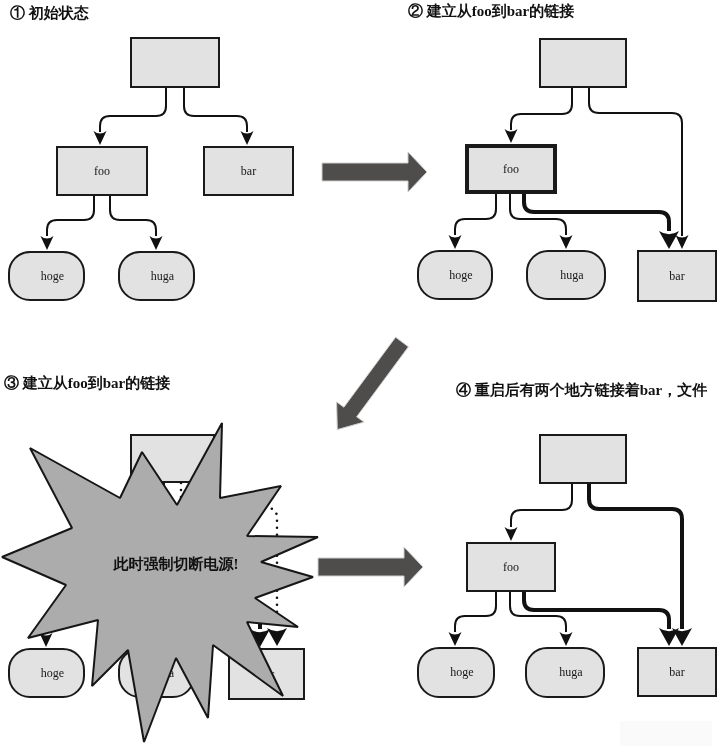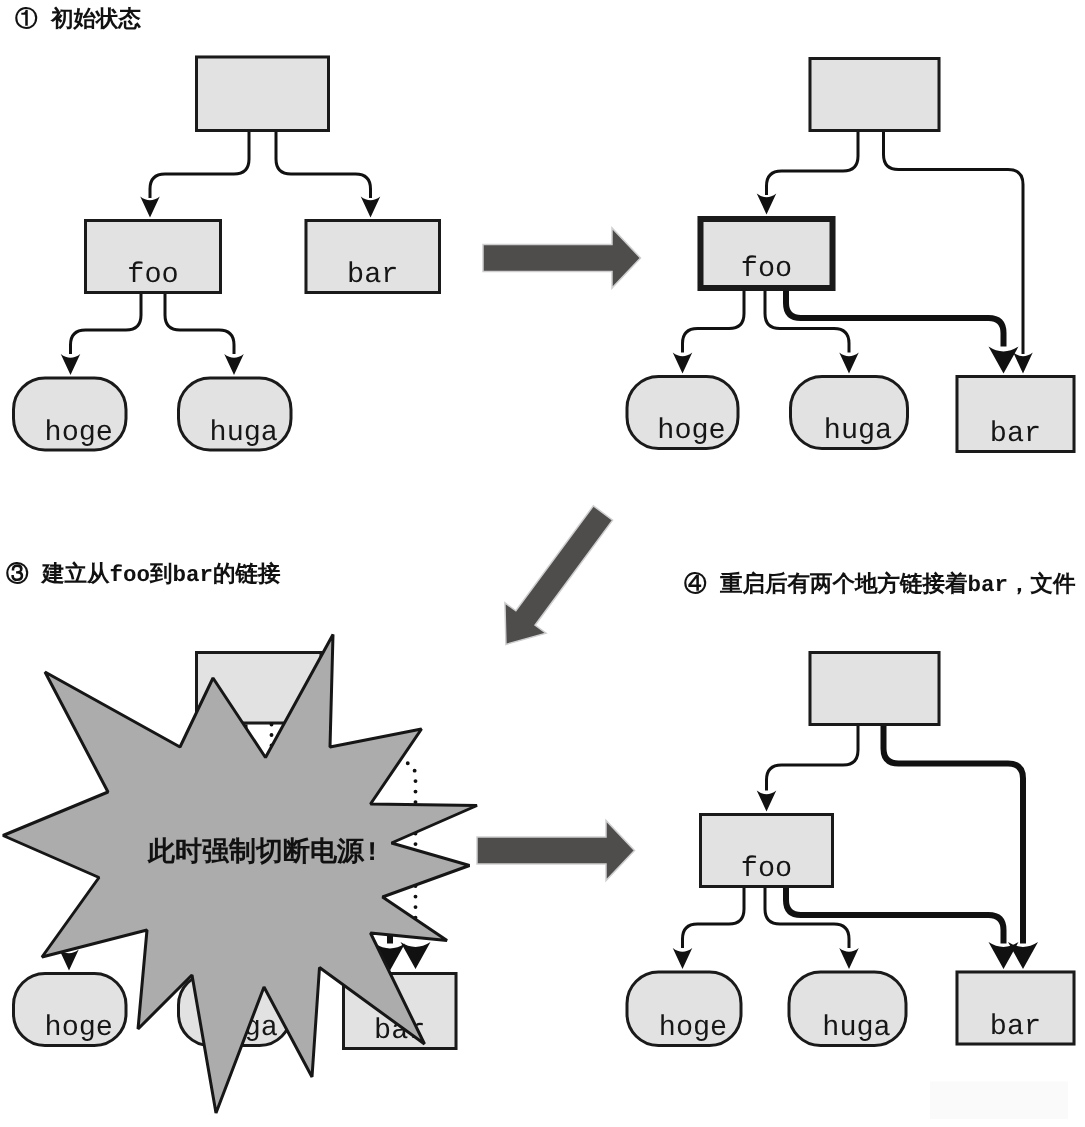--- a/index.html
+++ b/index.html
@@ -3,56 +3,57 @@
 <meta charset="utf-8">
 <style>
   :root{
     --background:#ffffff; --node-fill:#e2e2e2; --node-border:#1a1a1a;
     --burst-fill:#acacac; --big-arrow:#4f4c4c; --arrow:#111111;
   }
   html,body{margin:0;padding:0;background:var(--background);}
   .canvas{
     position:relative;width:723px;height:751px;overflow:hidden;
     background:var(--background);
-    font-family:Liberation Mono, monospace;color:#111;
+    font-family:Liberation Serif, serif;color:#111;
   }
   .title{position:absolute;font-size:15px;font-weight:700;line-height:21px;color:#111;z-index:5;white-space:nowrap;}
   .title.wrap{white-space:normal;}
   .title .indent{padding-left:23px;}
   .node{
     position:absolute;box-sizing:border-box;z-index:1;
     background:var(--node-fill);border:2px solid var(--node-border);
-    display:flex;align-items:flex-end;justify-content:center;
-    font-size:19px;color:#161616;
+    display:flex;align-items:center;justify-content:center;
+    font-size:12px;color:#161616;
   }
   .node.round{border-radius:22px;padding-left:12px;}
   .node.thick{border-width:4px;}
   svg.layer{position:absolute;left:0;top:0;pointer-events:none;}
   svg.arrows{z-index:2;}
   svg.burst{z-index:3;}
   .shaft{fill:none;stroke:var(--arrow);stroke-width:2;}
   .shaft.thick{stroke-width:4;}
   .shaft.dotted{stroke-width:2.6;stroke-dasharray:0 7;stroke-linecap:round;}
   .head{fill:var(--arrow);stroke:none;}
   .bigarrow{fill:var(--big-arrow);stroke:#cfcfcf;stroke-width:1;}
   .burst-poly{fill:var(--burst-fill);stroke:#161616;stroke-width:2;stroke-linejoin:bevel;}
   .burst-text{
     position:absolute;left:95px;top:555px;width:162px;z-index:4;
-    text-align:center;font-size:18px;font-weight:700;color:#111;white-space:nowrap;
+    text-align:center;font-size:15px;font-weight:700;color:#111;white-space:nowrap;
   }
   .faint{position:absolute;left:620px;top:721px;width:92px;height:25px;background:#fafafa;z-index:0;}
 </style>
 </head>
 <body>
 
 <div class="canvas">
 
   <div class="faint"></div>
 
   <div class="title" style="left:10px;top:3px;">① 初始状态</div>
+  <div class="title" style="left:408px;top:1px;">② 建立从foo到bar的链接</div>
   <div class="title" style="left:4px;top:373px;">③ 建立从foo到bar的链接</div>
   <div class="title wrap" style="left:428px;top:380px;width:292px;margin-left:28px;">
     <div>④ 重启后有两个地方链接着bar，文件</div>
   </div>
 
   <div class="node" style="left:130px;top:37px;width:90px;height:51px;"></div>
   <div class="node" style="left:56px;top:146px;width:92px;height:50px;">
       <span>foo</span>
     </div>
   <div class="node" style="left:203px;top:146px;width:91px;height:50px;">

